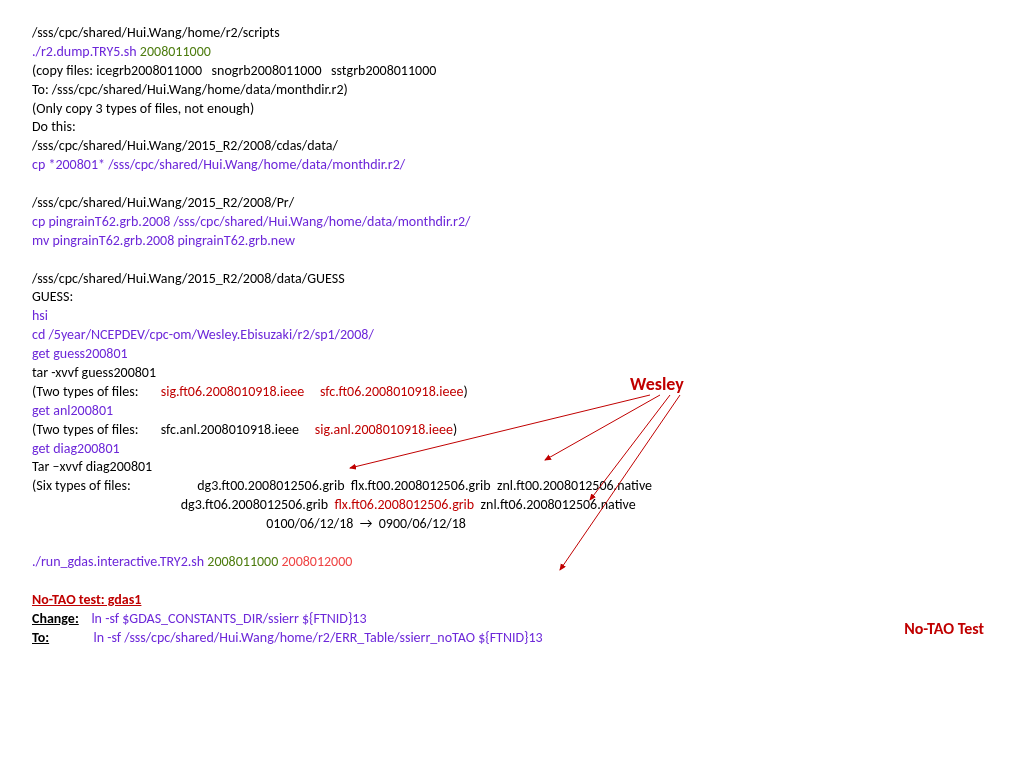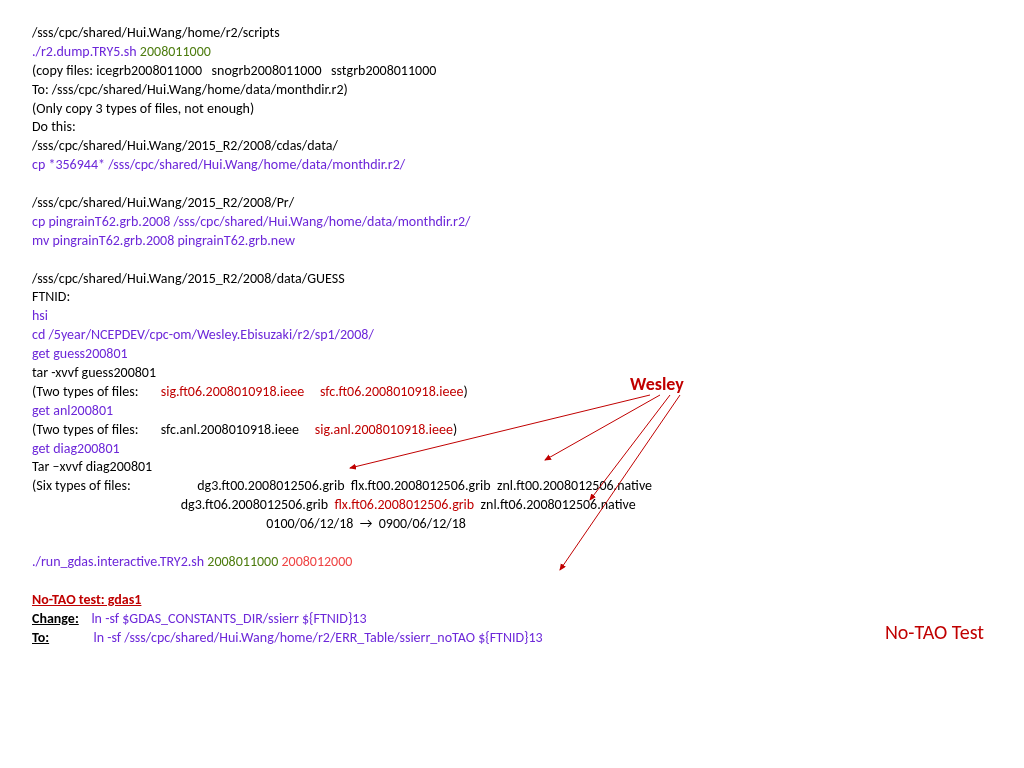--- a/index.html
+++ b/index.html
@@ -17,25 +17,25 @@
   }
   .line { white-space: pre; }
   .black { color: #000; }
   .green { color: #6d28d9; }
   .purple { color: #4d7c0f; text-align: right; }
   .blue { color: #ef4444; }
   .red { color: #c00000; }
   .bold { font-weight: bold; text-decoration: underline; }
   .big-red {
     color: #c00000;
-    font-weight: normal;
-    font-size: 20px;
+    font-weight: bold;
+    font-size: 16px;
     position: absolute;
     right: 40px;
-    bottom: 122px;
+    bottom: 128px;
   }
   .needed {
     color: #c00000;
     font-weight: bold;
     font-size: 18px;
     position: absolute;
     left: 630px;
     top: 372px;
   }
   svg.arrows {
@@ -48,28 +48,28 @@
 </head>
 <body>
 
 <div class="line"><span class="black">/sss/cpc/shared/Hui.Wang/home/r2/scripts</span></div>
 <div class="line"><span class="green">./r2.dump.TRY5.sh </span><span class="purple">2008011000</span></div>
 <div class="line"><span class="black">(copy files: icegrb2008011000   snogrb2008011000   sstgrb2008011000</span></div>
 <div class="line"><span class="black">To: /sss/cpc/shared/Hui.Wang/home/data/monthdir.r2)</span></div>
 <div class="line"><span class="black">(Only copy 3 types of files, not enough)</span></div>
 <div class="line"><span class="black">Do this:</span></div>
 <div class="line"><span class="black">/sss/cpc/shared/Hui.Wang/2015_R2/2008/cdas/data/</span></div>
-<div class="line"><span class="green">cp *356944* /sss/cpc/shared/Hui.Wang/home/data/monthdir.r2/</span></div>
+<div class="line"><span class="green">cp *200801* /sss/cpc/shared/Hui.Wang/home/data/monthdir.r2/</span></div>
 <div class="line">&nbsp;</div>
 <div class="line"><span class="black">/sss/cpc/shared/Hui.Wang/2015_R2/2008/Pr/</span></div>
 <div class="line"><span class="green">cp pingrainT62.grb.2008 /sss/cpc/shared/Hui.Wang/home/data/monthdir.r2/</span></div>
 <div class="line"><span class="green">mv pingrainT62.grb.2008 pingrainT62.grb.new</span></div>
 <div class="line">&nbsp;</div>
 <div class="line"><span class="black">/sss/cpc/shared/Hui.Wang/2015_R2/2008/data/GUESS</span></div>
-<div class="line"><span class="black">FTNID:</span></div>
+<div class="line"><span class="black">GUESS:</span></div>
 <div class="line"><span class="green">hsi</span></div>
 <div class="line"><span class="green">cd /5year/NCEPDEV/cpc-om/Wesley.Ebisuzaki/r2/sp1/2008/</span></div>
 <div class="line"><span class="green">get guess200801</span></div>
 <div class="line"><span class="black">tar -xvvf guess200801</span></div>
 <div class="line"><span class="black">(Two types of files:       </span><span class="red">sig.ft06.2008010918.ieee     sfc.ft06.2008010918.ieee</span><span class="black">)</span></div>
 <div class="line"><span class="green">get anl200801</span></div>
 <div class="line"><span class="black">(Two types of files:       sfc.anl.2008010918.ieee     </span><span class="red">sig.anl.2008010918.ieee</span><span class="black">)</span></div>
 <div class="line"><span class="green">get diag200801</span></div>
 <div class="line"><span class="black">Tar –xvvf diag200801</span></div>
 <div class="line"><span class="black">(Six types of files:                     dg3.ft00.2008012506.grib  flx.ft00.2008012506.grib  znl.ft00.2008012506.native</span></div>

